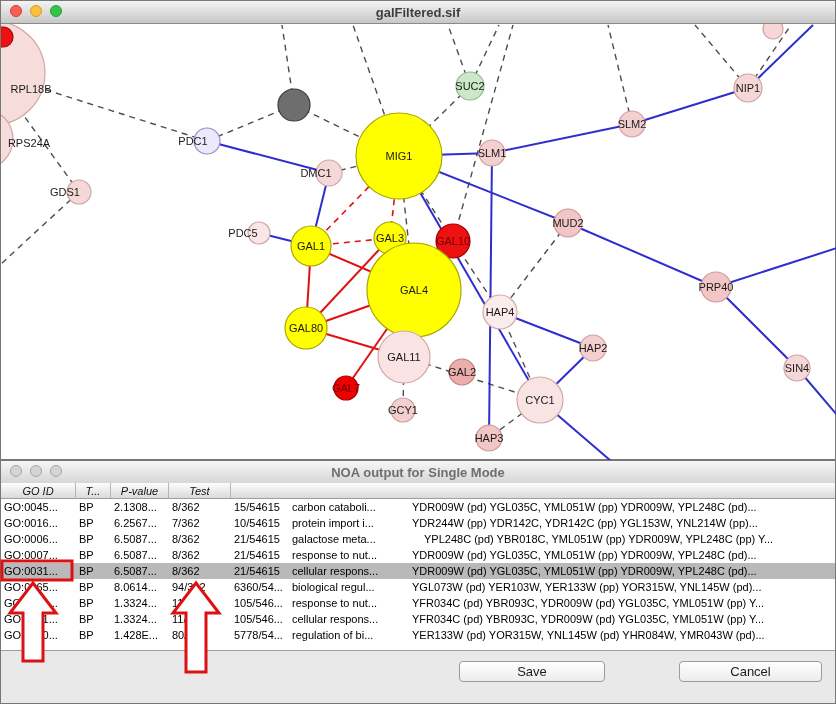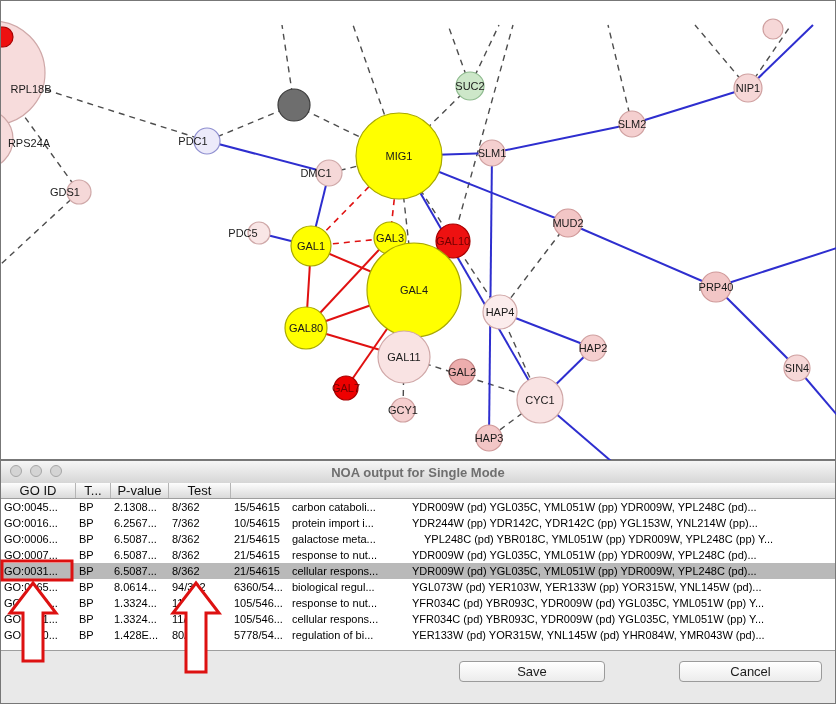--- a/index.html
+++ b/index.html
@@ -22,23 +22,23 @@
                background:#fff;border:1px solid #777;box-sizing:border-box;}
   #net{position:absolute;left:0;top:0;width:836px;height:460px;}
   
   .noa-win{position:absolute;left:0;top:460px;width:836px;height:244px;
            background:#e9e9e9;border:1px solid #777;box-sizing:border-box;}
   .noa-win .titlebar{background:linear-gradient(#f6f6f6,#d6d6d6);}
   .noa-win .title{color:#6f6f6f;}
   .table-header{position:absolute;top:22px;left:0;right:0;height:16px;display:flex;
                 background:linear-gradient(#fdfdfd,#dadada);
                 border-bottom:1px solid #9e9e9e;box-sizing:border-box;}
-  .th{box-sizing:border-box;border-right:1px solid #b5b5b5;font-size:13px;color:#111;
+  .th{box-sizing:border-box;border-right:1px solid #b5b5b5;font-size:11px;color:#111;
       display:flex;align-items:center;justify-content:center;
-      white-space:nowrap;overflow:hidden;flex:none;}
+      white-space:nowrap;overflow:hidden;flex:none;font-style:italic;}
   .table-body{position:absolute;top:38px;left:0;right:0;height:152px;background:#fff;
               overflow:hidden;border-bottom:1px solid #9e9e9e;box-sizing:border-box;}
   .tr{display:flex;height:16px;align-items:center;}
   .tr.selected{background:#b9b9b9;}
   .td{box-sizing:border-box;padding-left:3px;font-size:11px;color:#000;
       white-space:nowrap;overflow:hidden;flex:none;}
   .noa-footer{position:absolute;top:190px;left:0;right:0;bottom:0;background:#e9e9e9;}
   .mac-btn{position:absolute;top:10px;height:21px;border:1px solid #9b9b9b;border-radius:4px;
            background:linear-gradient(#ffffff,#ececec);font-family:"Liberation Sans",sans-serif;
            font-size:13px;color:#1c1c1c;box-shadow:0 1px 0 rgba(255,255,255,.7) inset;}
@@ -217,20 +217,28 @@
         </g>
         <g>
           <circle cx="539" cy="399" r="23" fill="#f9e3e3" stroke="#d0a8a8" stroke-width="1.2"></circle>
           <text x="539" y="403" text-anchor="middle" font-size="11" font-family="&quot;Liberation Sans&quot;, sans-serif" fill="#1a1a1a">CYC1</text>
         </g>
         <g>
           <circle cx="488" cy="437" r="13" fill="#f2c6c6" stroke="#cf9898" stroke-width="1.2"></circle>
           <text x="488" y="441" text-anchor="middle" font-size="11" font-family="&quot;Liberation Sans&quot;, sans-serif" fill="#1a1a1a">HAP3</text>
         </g>
       </svg>
+    <div class="titlebar">
+      <span class="lights">
+        <span class="tl close"></span>
+        <span class="tl min"></span>
+        <span class="tl zoom"></span>
+      </span>
+      <span class="title">galFiltered.sif</span>
+    </div>
   </section>
 
   <section class="noa-win">
     <div class="titlebar">
       <span class="lights">
         <span class="tl gray"></span>
         <span class="tl gray"></span>
         <span class="tl gray"></span>
       </span>
       <span class="title">NOA output for Single Mode</span>

